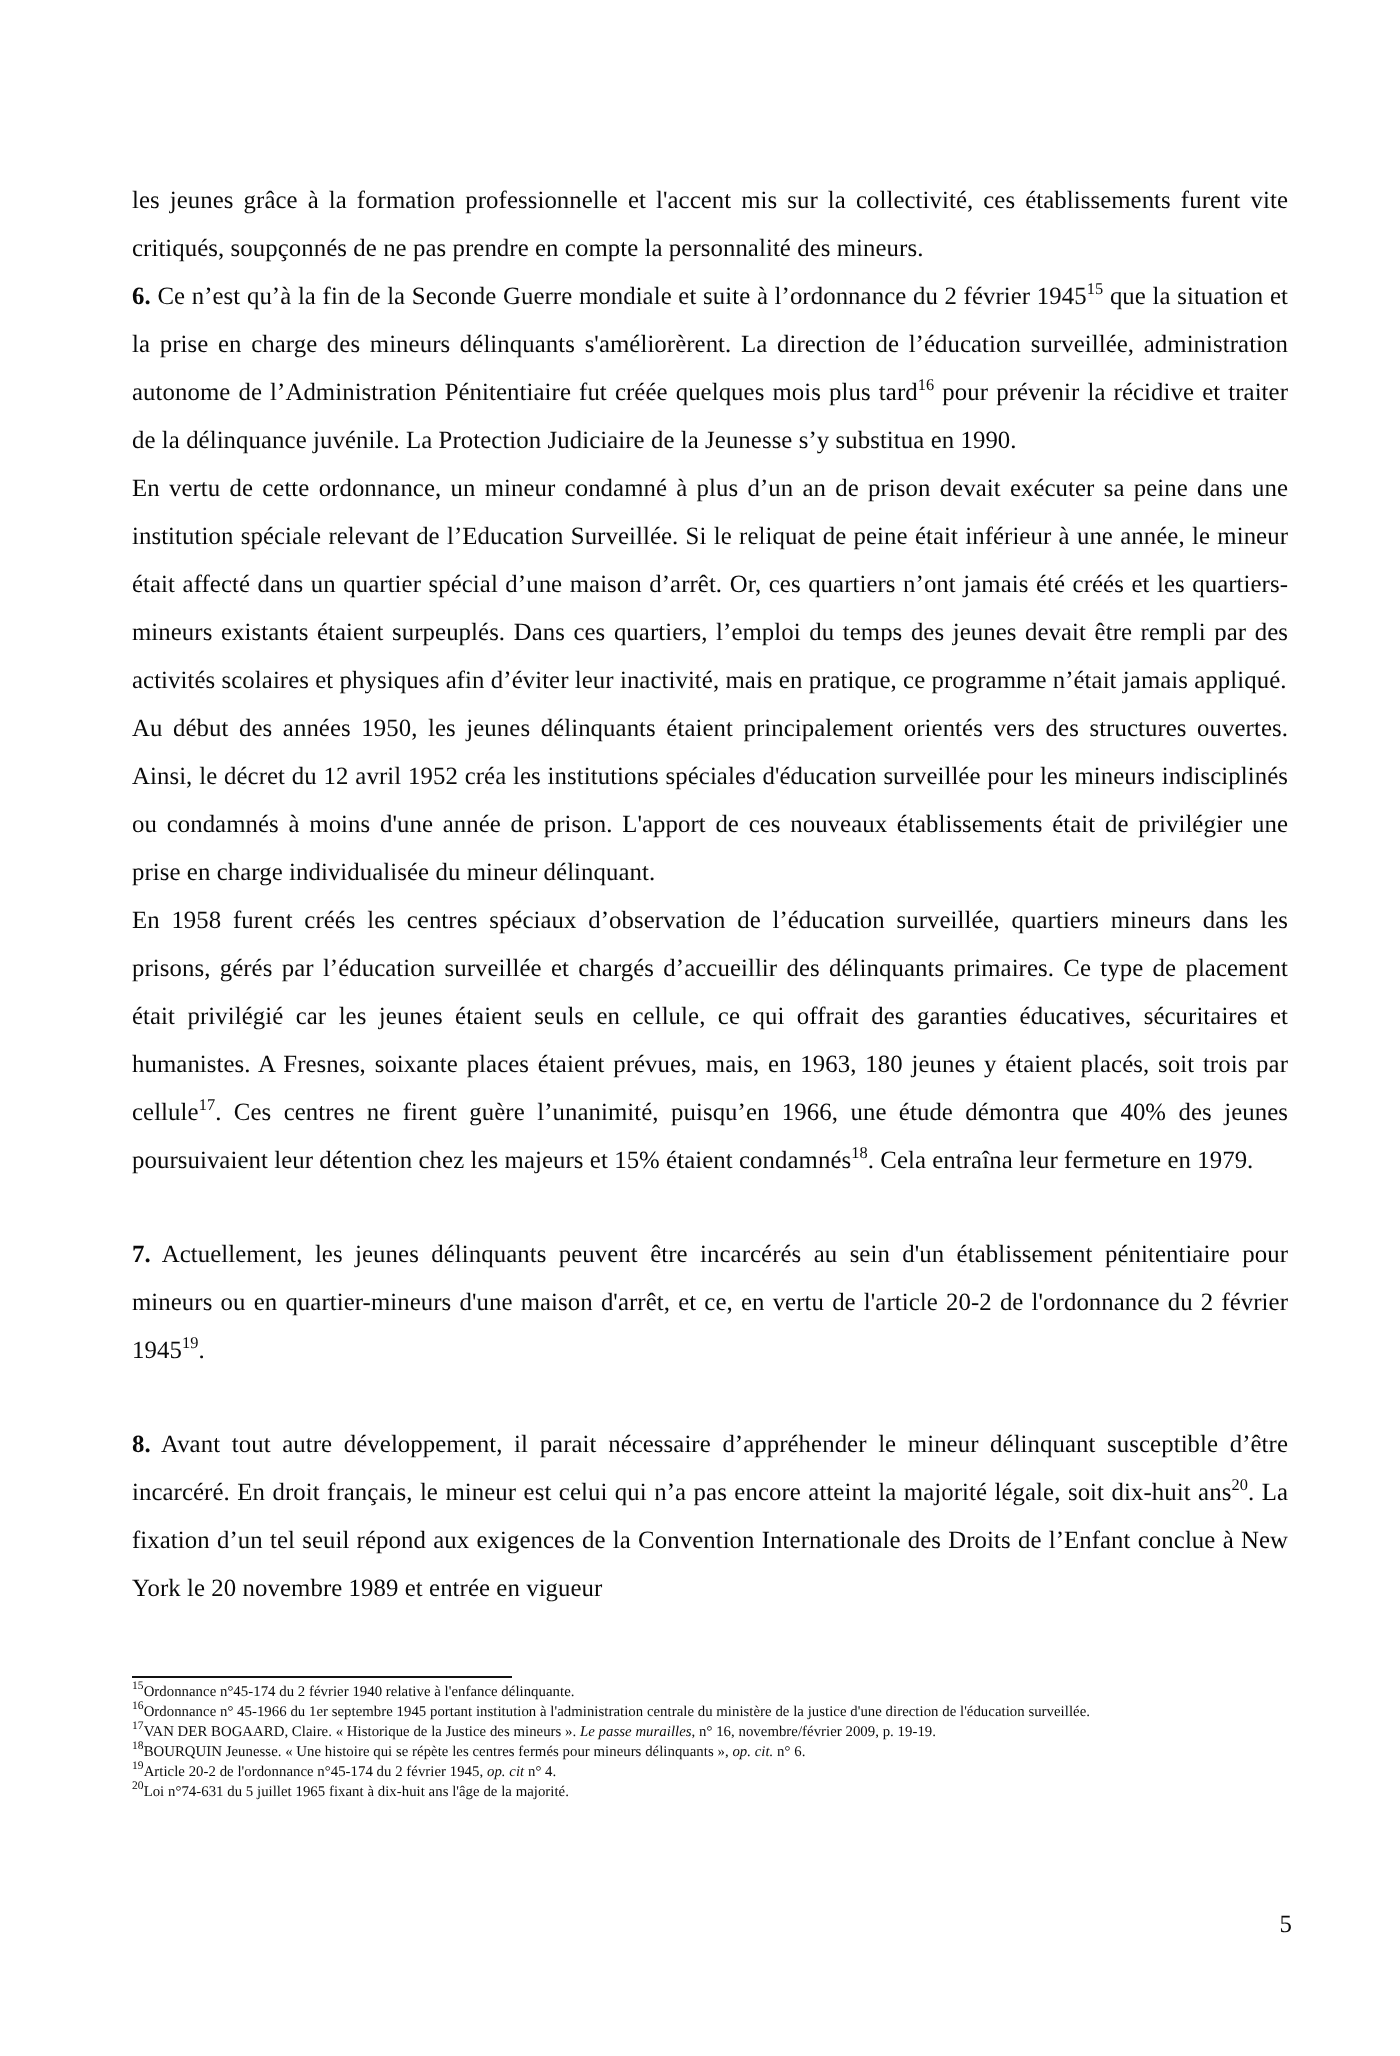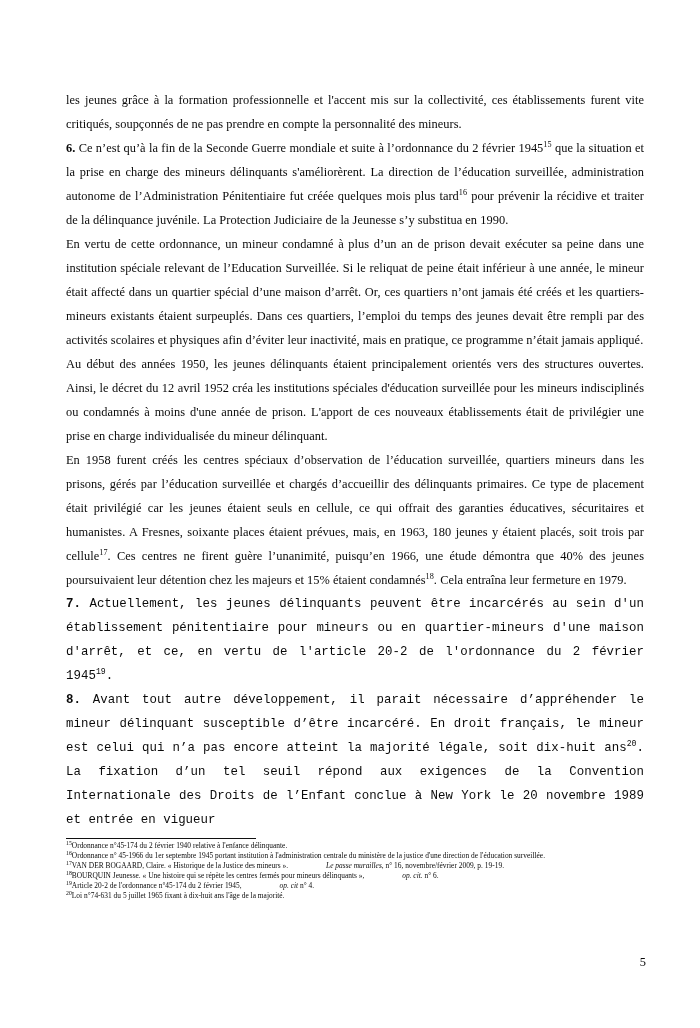--- a/index.html
+++ b/index.html
@@ -28,21 +28,21 @@
     line-height: 24.0px;
     text-align: justify;
     text-justify: inter-word;
     letter-spacing: 0.04px;
   }
   .body-text p {
     margin: 0;
     text-indent: 0;
   }
   .body-text p.spaced-before {
-    font-family: Liberation Mono, monospace;
+    margin-top: 23px;
   }
   .num {
     font-weight: bold;
   }
   sup {
     font-size: 0.66em;
     vertical-align: super;
     line-height: 0;
   }
   .footnotes {
@@ -61,21 +61,21 @@
     font-size: 7.4px;
     line-height: 10.0px;
     text-align: justify;
     margin: 0;
     letter-spacing: 0.02px;
   }
   .fn sup {
     font-size: 0.78em;
   }
   .fn .bold { font-weight: normal; }
-  .fn .ital { font-style: italic; margin-left: 36px; }
+  .fn .ital { font-style: italic; }
   .page-number {
     position: absolute;
     right: 58px;
     top: 955px;
     font-size: 12.4px;
     text-align: right;
   }
 </style>
 </head>
 <body>

